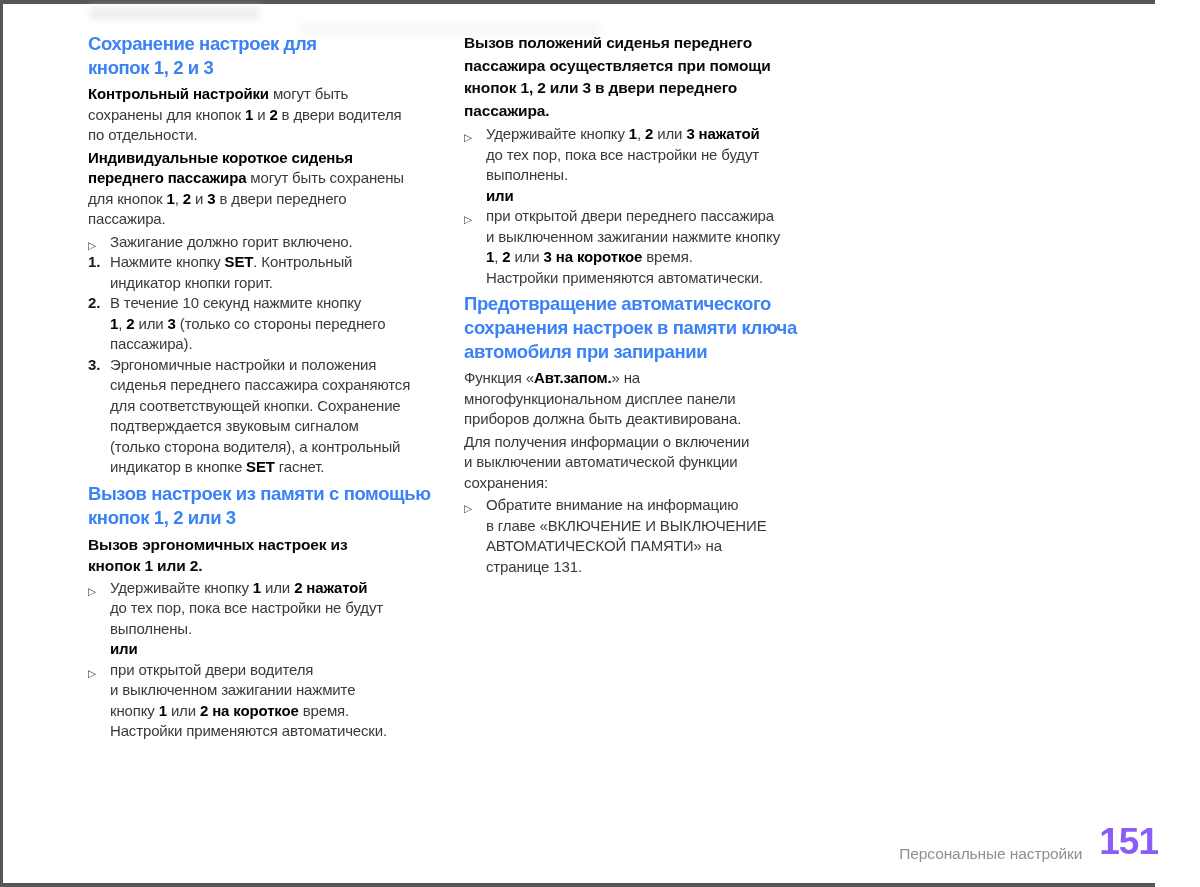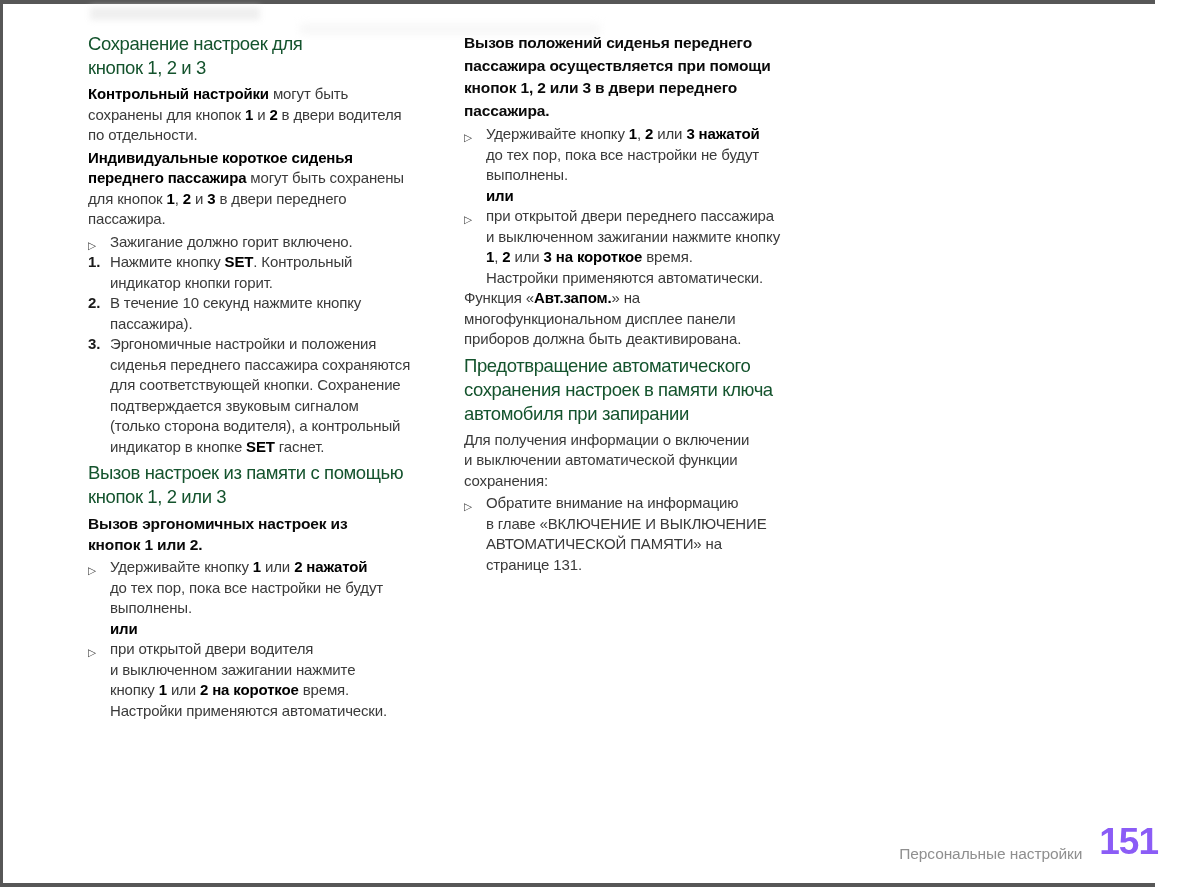--- a/index.html
+++ b/index.html
@@ -21,21 +21,21 @@
   .a1 { left:90px; top:7px; width:170px; height:13px; background:#efefef; filter:blur(3px); }
   .a2 { left:300px; top:24px; width:300px; height:10px; background:#f6f6f6; filter:blur(4px); }
 
   .col { position:absolute; top:32px; font-size:15px; letter-spacing:-0.15px; }
   .col1 { left:88px;  width:352px; }
   .col2 { left:464px; width:362px; }
 
   .line { white-space:nowrap; }
 
   .block.heading {
-    font-size:18.5px; font-weight:normal; color:#14532d;
+    font-size:18.5px; font-weight:bold; color:#3b82f6;
     line-height:24px; letter-spacing:-0.4px;
     margin:4px 0 4px 0;
   }
   .col > .block:first-child { margin-top:0; }
 
   .block.lead {
     font-weight:bold; color:#0a0a0a;
     font-size:15.5px; line-height:21px;
     margin:0 0 2px 0;
   }
@@ -91,20 +91,21 @@
         <span class="marker">1.</span>
         <div class="ibody">
           <div class="line"><span>Нажмите кнопку </span><span class="b">SET</span><span>. Контрольный</span></div>
           <div class="line"><span>индикатор кнопки горит.</span></div>
         </div>
       </div>
       <div class="block item">
         <span class="marker">2.</span>
         <div class="ibody">
           <div class="line"><span>В течение 10 секунд нажмите кнопку</span></div>
+          <div class="line"><span class="b">1</span><span>, </span><span class="b">2</span><span> или </span><span class="b">3</span><span> (только со стороны переднего</span></div>
           <div class="line"><span>пассажира).</span></div>
         </div>
       </div>
       <div class="block item">
         <span class="marker">3.</span>
         <div class="ibody">
           <div class="line"><span>Эргономичные настройки и положения</span></div>
           <div class="line"><span>сиденья переднего пассажира сохраняются</span></div>
           <div class="line"><span>для соответствующей кнопки. Сохранение</span></div>
           <div class="line"><span>подтверждается звуковым сигналом</span></div>
@@ -157,29 +158,29 @@
       </div>
       <div class="block item">
         <span class="marker tri">▷</span>
         <div class="ibody">
           <div class="line"><span>при открытой двери переднего пассажира</span></div>
           <div class="line"><span>и выключенном зажигании нажмите кнопку</span></div>
           <div class="line"><span class="b">1</span><span>, </span><span class="b">2</span><span> или </span><span class="b">3 на короткое</span><span> время.</span></div>
           <div class="line"><span>Настройки применяются автоматически.</span></div>
         </div>
       </div>
-      <div class="block para">
-        <div class="line"><span>Функция «</span><span class="b">Авт.запом.</span><span>» на</span></div>
-        <div class="line"><span>многофункциональном дисплее панели</span></div>
-        <div class="line"><span>приборов должна быть деактивирована.</span></div>
-      </div>
       <div class="block heading">
         <div class="line">Предотвращение автоматического</div>
         <div class="line">сохранения настроек в памяти ключа</div>
         <div class="line">автомобиля при запирании</div>
+      </div>
+      <div class="block para">
+        <div class="line"><span>Функция «</span><span class="b">Авт.запом.</span><span>» на</span></div>
+        <div class="line"><span>многофункциональном дисплее панели</span></div>
+        <div class="line"><span>приборов должна быть деактивирована.</span></div>
       </div>
       <div class="block para">
         <div class="line"><span>Для получения информации о включении</span></div>
         <div class="line"><span>и выключении автоматической функции</span></div>
         <div class="line"><span>сохранения:</span></div>
       </div>
       <div class="block item">
         <span class="marker tri">▷</span>
         <div class="ibody">
           <div class="line"><span>Обратите внимание на информацию</span></div>

